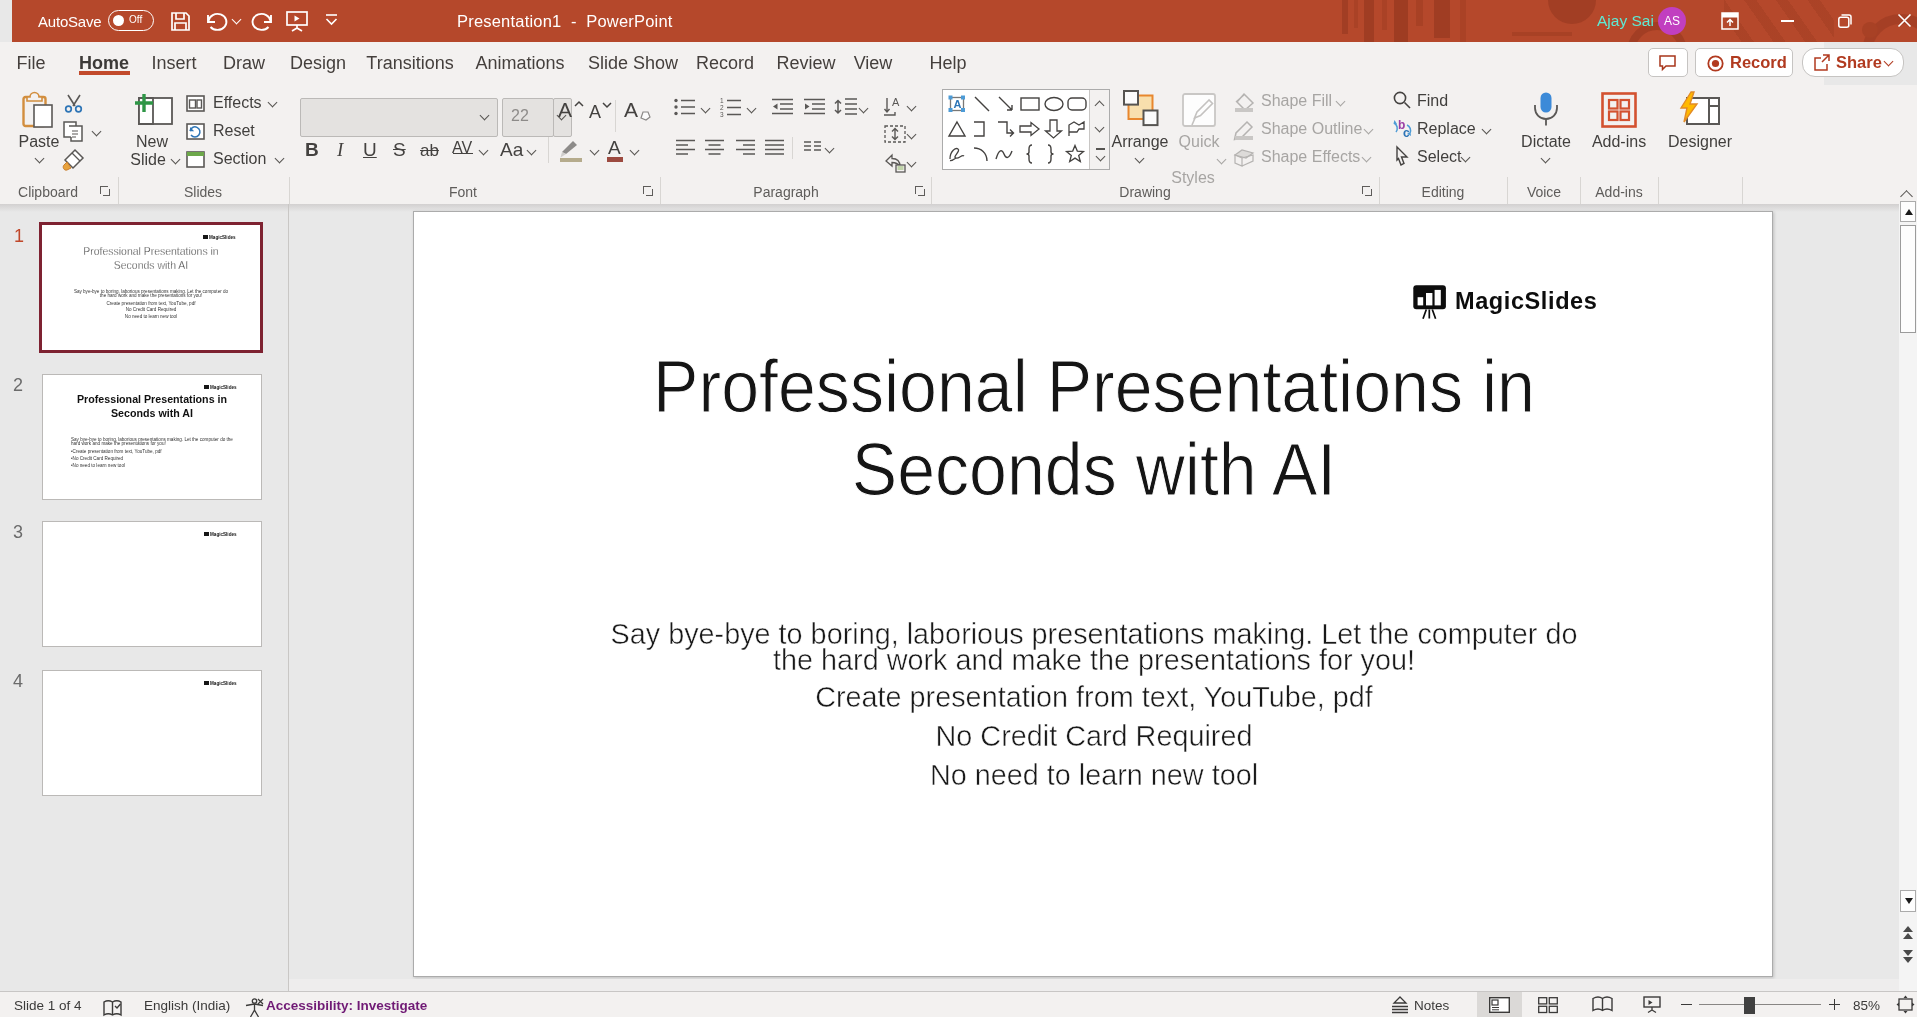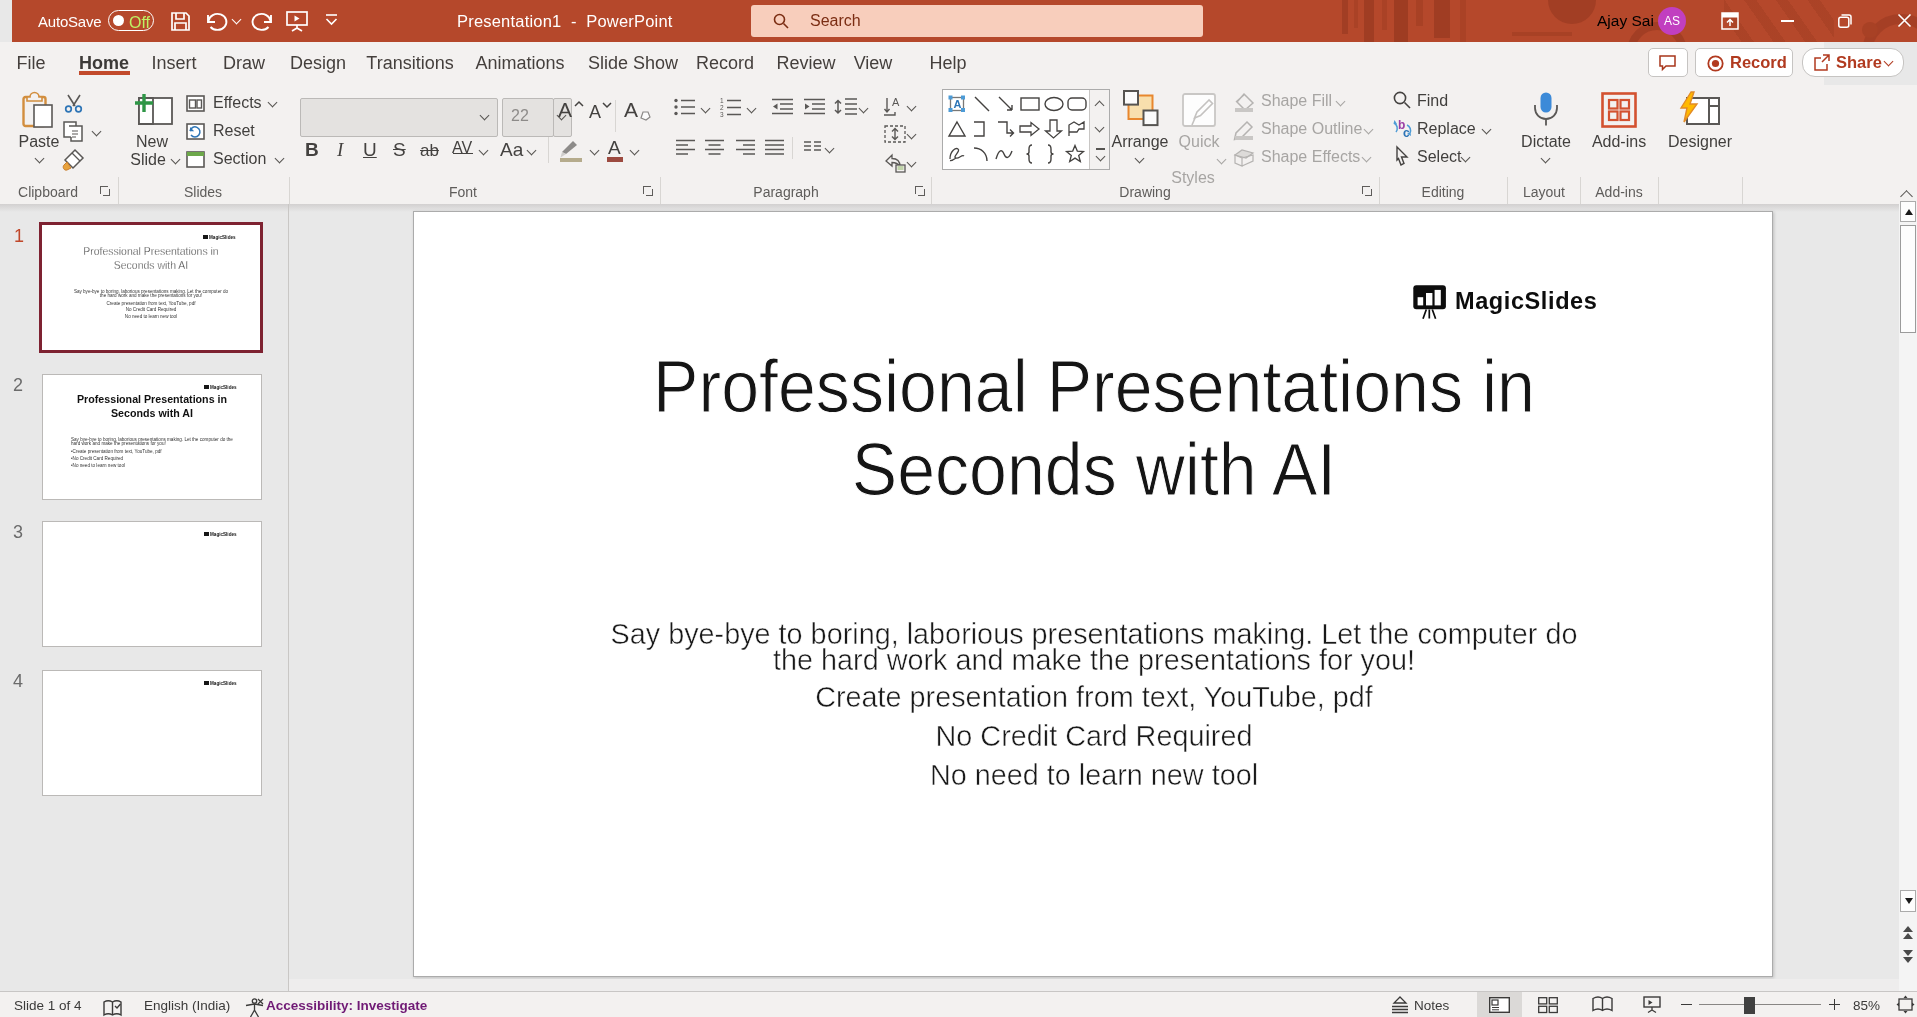--- a/index.html
+++ b/index.html
@@ -35,21 +35,21 @@
     <div class="abs" style="left:382px;top:-18px;width:110px;height:80px;opacity:0.75;background:repeating-linear-gradient(55deg,#A84125 0 10px,transparent 10px 26px)"></div>
     <div class="abs" style="left:520px;top:14px;width:58px;height:58px;border-radius:50%;border:10px solid #A23E24;opacity:0.85"></div>
     <div class="abs" style="left:520px;top:22px;width:16px;height:16px;border-radius:50%;background:#A84125"></div>
     <div class="abs" style="left:575px;top:0;width:5px;height:42px;background:#A23E24"></div>
     <div class="abs" style="left:170px;top:26px;width:60px;height:30px;background:repeating-linear-gradient(0deg,#A84125 0 4px,transparent 4px 10px)"></div>
   </div>
   <div class="abs" style="left:26px;top:13px;font-size:15px;color:#fff;letter-spacing:-0.2px">AutoSave</div>
 
   <div class="abs" style="left:96px;top:10px;width:44px;height:19px;border:1.5px solid #fff;border-radius:11px">
     <div class="abs" style="left:4px;top:3.7px;width:11px;height:11px;border-radius:50%;background:#fff"></div>
-    <div class="abs" style="left:20px;top:3px;font-size:16px;color:#bef264">Off</div>
+    <div class="abs" style="left:20px;top:3px;font-size:10px;color:#ffffff">Off</div>
   </div>
 
   <svg class="abs" style="left:157px;top:10px" width="23" height="23" viewBox="0 0 23 23">
     <path d="M3 3 h14 l3 3 v14 h-17 z" fill="none" stroke="#fff" stroke-width="1.7"></path>
     <path d="M7 3 v6 h8 v-6 M6 20 v-7 h11 v7" fill="none" stroke="#fff" stroke-width="1.7"></path>
   </svg>
 
   <svg class="abs" style="left:193px;top:11px" width="24" height="21" viewBox="0 0 24 21">
     <path d="M3 4 v7 h7 M3.5 10 a9 8 0 1 1 2 6" fill="none" stroke="#fff" stroke-width="1.9"></path>
   </svg>
@@ -64,28 +64,21 @@
     <path d="M8.5 4.5 l5 3 l-5 3 z" fill="#fff"></path>
     <path d="M11 14 v3 M6 20 l5 -3 l5 3" fill="none" stroke="#fff" stroke-width="1.7"></path>
   </svg>
 
   <svg class="abs" style="left:312px;top:14px" width="15" height="13" viewBox="0 0 15 13">
     <path d="M2 1 h11" stroke="#fff" stroke-width="1.6" fill="none"></path>
     <path d="M2.5 5 l5 5 l5 -5" stroke="#fff" stroke-width="1.6" fill="none"></path>
   </svg>
   <div class="abs" style="left:445px;top:12px;font-size:16.5px;color:#fff;letter-spacing:.2px">Presentation1&nbsp;&nbsp;-&nbsp;&nbsp;PowerPoint</div>
 
-  <div class="abs" style="left:739px;top:5px;width:452px;height:32px;background:#F8CEBC;border-radius:3px">
-    <svg class="abs" style="left:22px;top:8px" width="16" height="16" viewBox="0 0 16 16">
-      <circle cx="6.5" cy="6.5" r="5" fill="none" stroke="#7B2D12" stroke-width="1.6"></circle>
-      <path d="M10.5 10.5 L15 15" stroke="#7B2D12" stroke-width="1.6"></path>
-    </svg>
-    <div class="abs" style="left:59px;top:7px;font-size:16px;color:#7B2D12">Search</div>
-  </div>
-  <div class="abs" style="left:1585px;top:12px;font-size:15.5px;color:#000000">Ajay Sai</div>
+  <div class="abs" style="left:1585px;top:12px;font-size:15.5px;color:#5eead4">Ajay Sai</div>
   <div class="abs" style="left:1646px;top:7px;width:28px;height:28px;border-radius:50%;background:#C13FC0;text-align:center;line-height:28px;font-size:12px;color:#fff">AS</div>
 
   <svg class="abs" style="left:1709px;top:12px" width="18" height="18" viewBox="0 0 18 18">
     <rect x="1" y="1" width="16" height="16" fill="none" stroke="#fff" stroke-width="1.5"></rect>
     <rect x="1" y="1" width="16" height="4.5" fill="#fff"></rect>
     <path d="M9 14 v-6 M6 10.5 l3 -3 l3 3" fill="none" stroke="#fff" stroke-width="1.5"></path>
   </svg>
   <div class="abs" style="left:1769px;top:20px;width:13px;height:1.8px;background:#fff"></div>
 
   <svg class="abs" style="left:1826px;top:14px" width="14" height="14" viewBox="0 0 14 14">
@@ -439,21 +432,21 @@
   <div class="chvs" style="left:1462px;top:69px"></div>
   <div class="gl" style="left:1443px;top:99px">Editing</div>
 
   <svg class="abs" style="left:1532px;top:6px" width="28" height="40" viewBox="0 0 28 40">
     <rect x="8.5" y="1.5" width="11" height="20" rx="5.5" fill="#3C8AD8" stroke="none"></rect>
     <path d="M3 14 v3 a11 11 0 0 0 22 0 v-3" fill="none" stroke="#5A5856" stroke-width="1.8"></path>
     <path d="M14 28.5 v6" stroke="#5A5856" stroke-width="1.8"></path>
   </svg>
   <div class="bt" style="left:1546px;top:48px">Dictate</div>
   <div class="chvs" style="left:1542px;top:70px"></div>
-  <div class="gl" style="left:1544px;top:99px">Layout</div>
+  <div class="gl" style="left:1544px;top:99px">Voice</div>
 
   <svg class="abs" style="left:1601px;top:7px" width="36" height="36" viewBox="0 0 36 36">
     <rect x="1.5" y="1.5" width="33" height="33" fill="none" stroke="#D35230" stroke-width="2.6"></rect>
     <rect x="8" y="8" width="8.5" height="8.5" fill="none" stroke="#D35230" stroke-width="2.2"></rect>
     <rect x="19.5" y="8" width="8.5" height="8.5" fill="none" stroke="#D35230" stroke-width="2.2"></rect>
     <rect x="8" y="19.5" width="8.5" height="8.5" fill="none" stroke="#D35230" stroke-width="2.2"></rect>
     <rect x="19.5" y="19.5" width="8.5" height="8.5" fill="none" stroke="#D35230" stroke-width="2.2"></rect>
   </svg>
   <div class="bt" style="left:1619px;top:48px">Add-ins</div>
   <div class="gl" style="left:1619px;top:99px">Add-ins</div>

